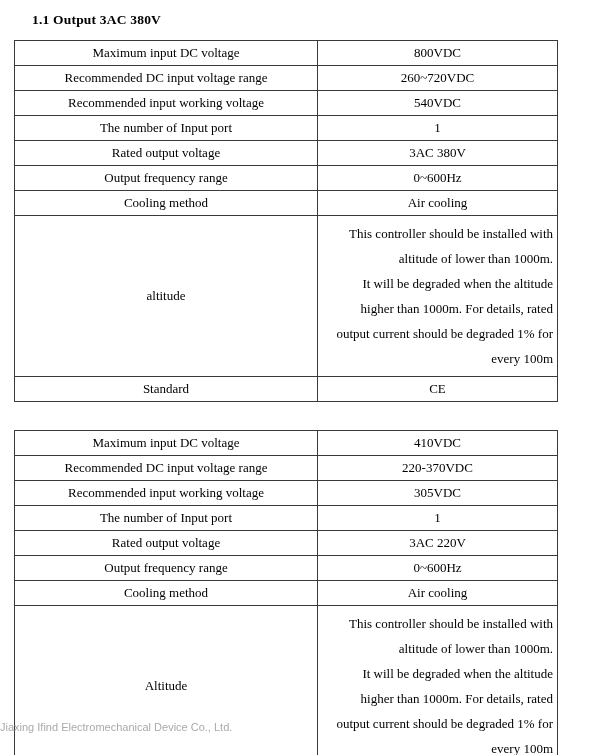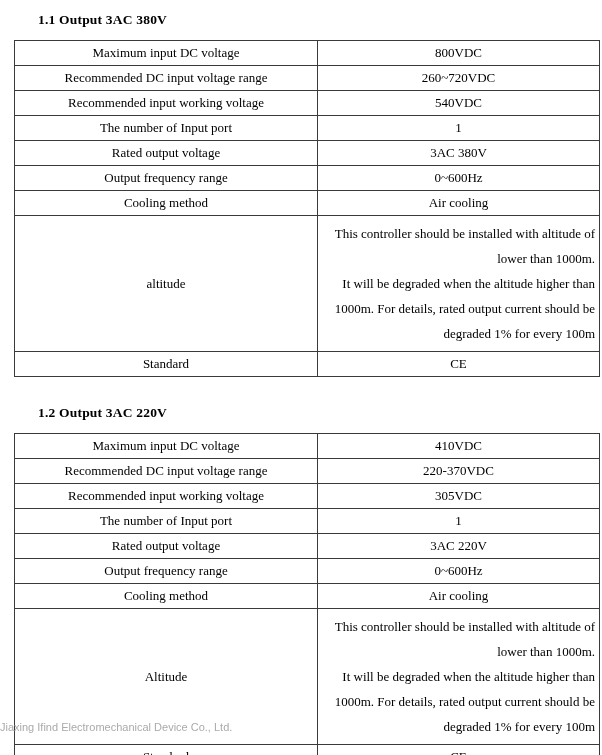--- a/index.html
+++ b/index.html
@@ -14,26 +14,26 @@
     overflow: hidden;
     font-family: "Liberation Serif", serif;
     color: #000000;
   }
   .doc {
     padding: 12px 22px 0 14px;
   }
   .section-title {
     font-size: 13.5px;
     font-weight: bold;
-    margin: 0 0 12px 24px;
+    margin: 0 0 12px 18px;
     letter-spacing: 0.2px;
   }
   table.spec-table {
     border-collapse: collapse;
-    width: 586px;
+    width: 544px;
     table-layout: fixed;
     font-family: Liberation Serif, serif;
   }
   table.spec-table td {
     border: 1px solid #3a3a3a;
     font-size: 13px;
     text-align: center;
     height: 24px;
     padding: 0 6px;
     vertical-align: middle;
@@ -108,21 +108,20 @@
       </tr>
       <tr>
         <td class="label-cell">Standard</td>
         <td class="value-cell">CE</td>
       </tr>
     </tbody>
   </table>
 
   <div class="section-gap"></div>
 
-  <div class="section-title">1.2 Output 3AC 220V</div>
 
   <table class="spec-table">
     <tbody>
       <tr>
         <td class="label-cell">Maximum input DC voltage</td>
         <td class="value-cell">410VDC</td>
       </tr>
       <tr>
         <td class="label-cell">Recommended DC input voltage range</td>
         <td class="value-cell">220-370VDC</td>

